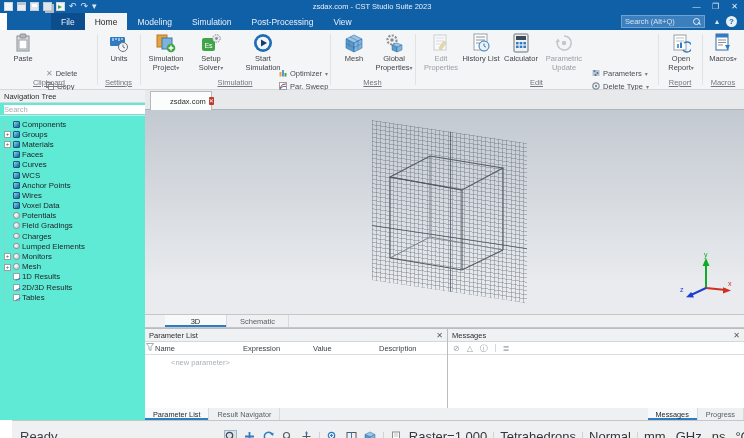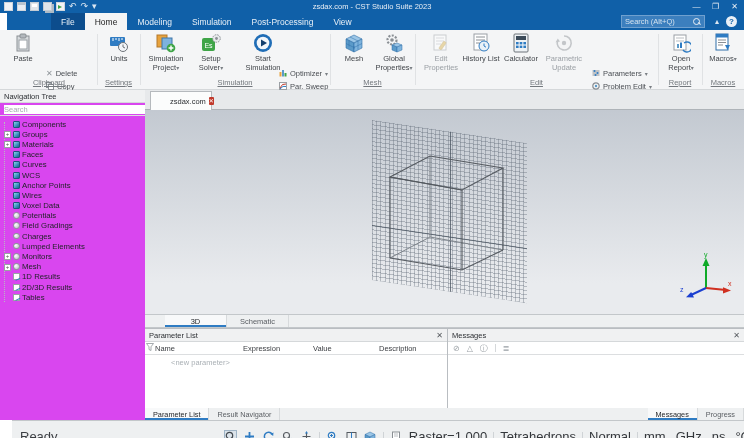--- a/index.html
+++ b/index.html
@@ -43,21 +43,21 @@
   .rg-label { position:absolute; bottom:2px; font-size:7.5px; color:#73787d; text-align:center;text-decoration:underline; }
   .bigbtn { position:absolute; top:3px; text-align:center; font-size:7.5px; line-height:8.5px; color:#42464b; }
   .bigbtn .ic { display:block; margin:0 auto 2px; width:20px; height:20px; }
   .bigbtn.disabled { color:#9ba0a5; }
   .bigbtn.disabled svg { opacity:.45; }
   .smallbtn { position:absolute; height:12px; display:flex; align-items:center; gap:3px; font-size:7.5px; color:#4a4e53; white-space:nowrap; }
   .caret { color:#7a7f84; font-size:6px; }
   .blurbar { position:absolute; width:44px; height:8px; background:#e3e6e9; border-radius:4px; }
 
   
-  .navtree { position:absolute; left:0; top:90px; width:172px; height:330px; background:#d946ef; border-right:1px solid #b9bdc1; }
+  .navtree { position:absolute; left:0; top:90px; width:172px; height:330px; background:#5eead4; border-right:1px solid #b9bdc1; }
   .panelhdr { height:13px; background:#f0f1f2; border-bottom:1px solid #d5d8da; display:flex; align-items:center; padding:0 4px; font-size:7.5px; color:#2c2f33; }
   .panelhdr .x { margin-left:auto; color:#55595e; font-size:8px; }
   .navsearch { height:13px; border-bottom:1px solid #dcdee0; display:flex; align-items:center; padding:0 4px; }
   .navsearch input { border:none; outline:none; width:100%; font-size:7.5px; color:#555; font-family:inherit; }
   .navsearch input::placeholder { color:#a7acb1; }
   .tree { position:relative; padding:3px 10px 0 4px; }
   .titem { position:relative; height:10.2px; display:flex; align-items:center; padding-left:18px; font-size:7.8px; color:#1d2024; white-space:nowrap; }
   .titem .exp { position:absolute; left:0; top:2px; width:7px; height:7px; border:1px solid #9aa0a5; background:#fff; font-size:6px; line-height:5px; text-align:center; color:#555; }
   .t-ico { position:absolute; left:9px; top:1.6px; width:7px; height:7px; }
   .t-ico.layer { background:linear-gradient(135deg,#8fd4e8 0%,#3a8fc0 60%,#205f86 100%); border-radius:1px; border:0.5px solid #1d567c; }
@@ -320,21 +320,21 @@
           <circle cx="3.5" cy="6" r="1" fill="#2f7cc3"></circle>
         </svg>
       <span>Parameters</span>
         <span class="caret">▾</span>
     </div>
     <div class="smallbtn" style="left:592px;top:50px;">
       <svg width="8" height="8" viewBox="0 0 8 8">
           <circle cx="4" cy="4" r="3.2" fill="none" stroke="#8a8f94" stroke-width="1.2"></circle>
           <circle cx="4" cy="4" r="1.2" fill="#5b9ac9"></circle>
         </svg>
-      <span>Problem Edit</span>
+      <span>Delete Type</span>
         <span class="caret">▾</span>
     </div>
     <div class="smallbtn" style="left:592px;top:63px;">
       <svg width="8" height="8" viewBox="0 0 8 8">
           <circle cx="4" cy="4" r="3.6" fill="none" stroke="#4a7da8"></circle>
           <rect x="3.5" y="3.2" width="1" height="3" fill="#4a7da8"></rect>
           <rect x="3.5" y="1.6" width="1" height="1" fill="#4a7da8"></rect>
         </svg>
       <span>Information</span>
     </div>

